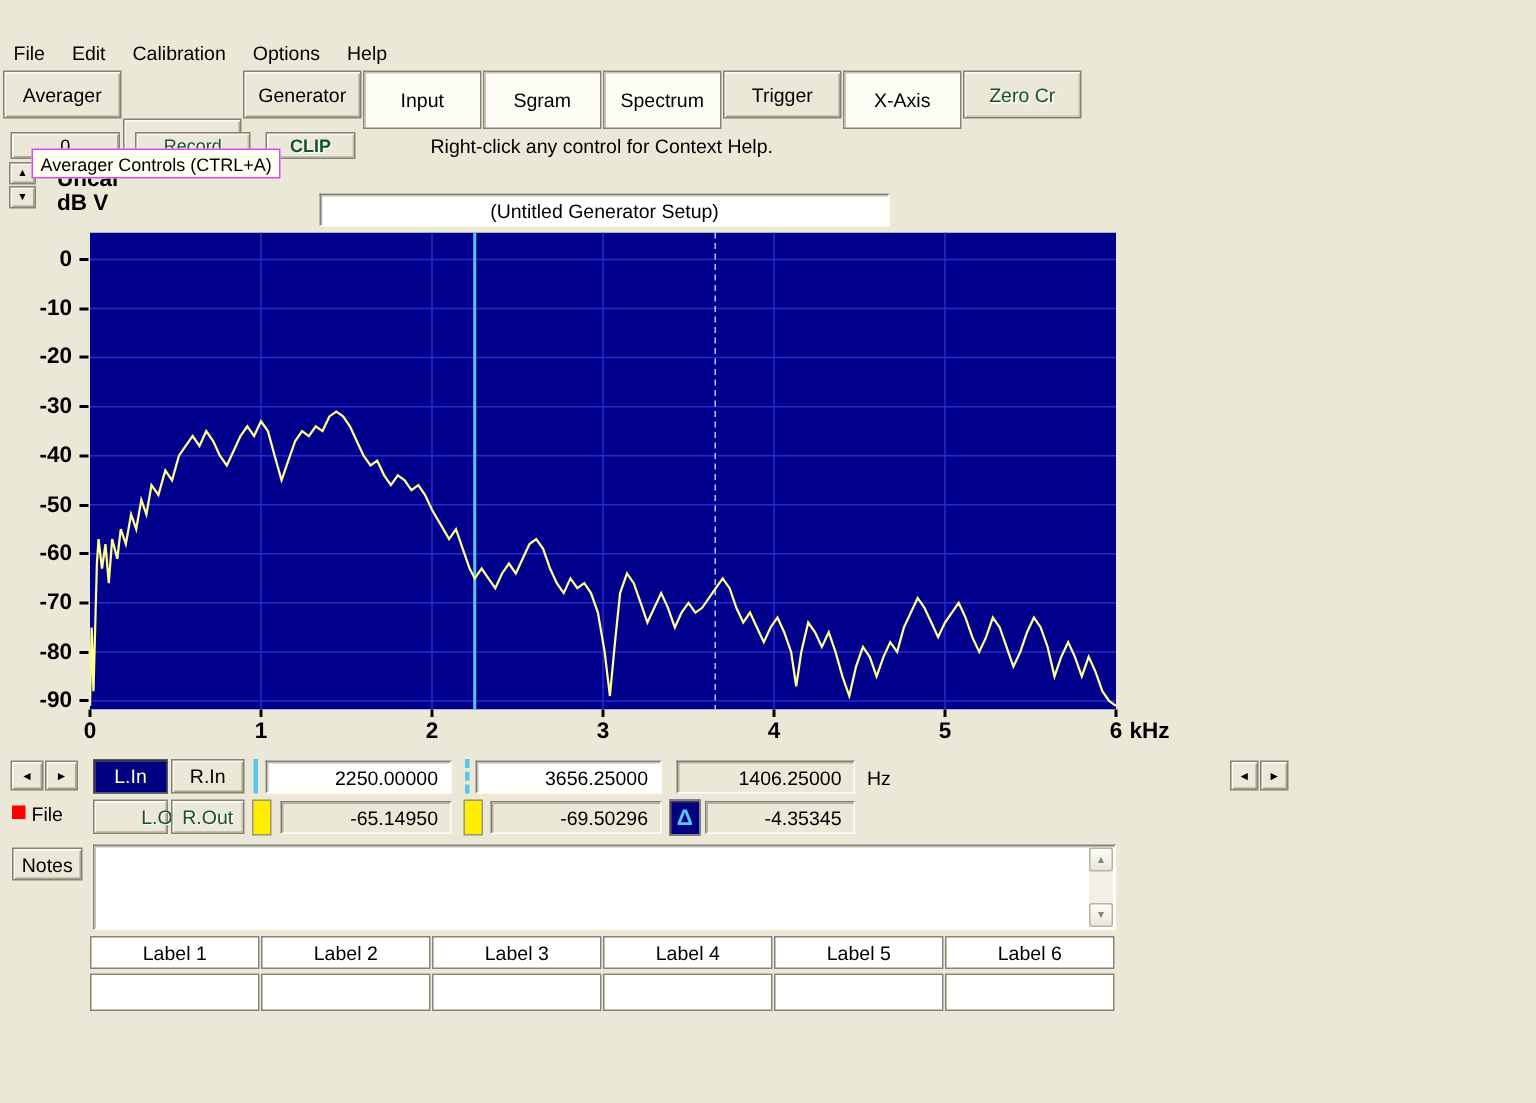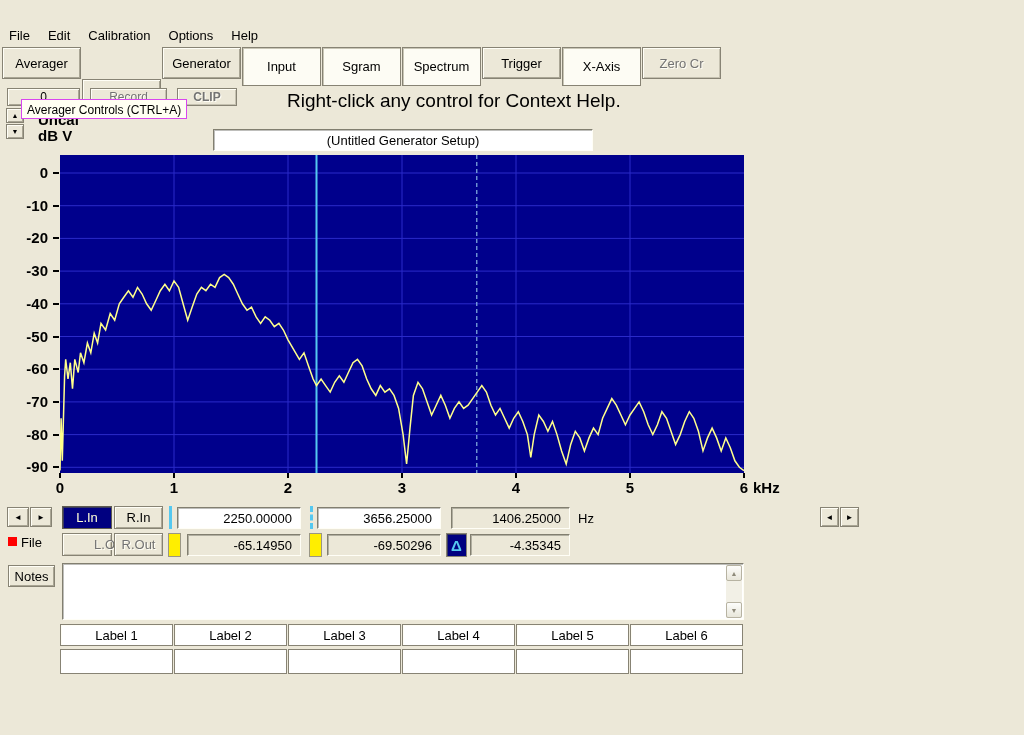--- a/index.html
+++ b/index.html
@@ -21,33 +21,33 @@
   .winbtn .maxglyph{display:block;width:9px;height:8px;border:2px solid #fff;border-top-width:3px;box-sizing:border-box;}
   
   #menubar{position:absolute;left:0;top:25px;width:1024px;height:20px;background:#ece8d8;
     display:flex;align-items:center;font-size:13px;}
   .menu-item{padding:2px 9px;}
   
   .btn3d{position:absolute;background:#ece8d8;border:1px solid #878374;
     box-shadow:inset 1px 1px 0 #fffef6, inset -1px -1px 0 #a9a594;
     display:flex;align-items:center;justify-content:center;font-size:13px;box-sizing:border-box;}
   .btn3d.down{background:#fdfcf4;box-shadow:inset 1px 1px 0 #c9c6b6;}
-  .btn3d.disabled{color:#737373;text-shadow:1px 1px 0 #fffef6;box-shadow:inset 1px 1px 0 #fffef6, inset -1px -1px 0 #c5c1b0;}
+  .btn3d.disabled{color:#14532d;text-shadow:1px 1px 0 #fffef6;box-shadow:inset 1px 1px 0 #fffef6, inset -1px -1px 0 #c5c1b0;}
   .sunken{position:absolute;background:#fff;border:1px solid;border-color:#827f70 #fffef6 #fffef6 #827f70;
     box-shadow:inset 1px 1px 0 rgba(70,70,60,.35);box-sizing:border-box;
     font-size:13px;display:flex;align-items:center;}
   .sunken.readonly{background:#ece8d8;}
   .num{justify-content:flex-end;padding-right:8px;}
   
   .tbtn{top:47px;width:79px;height:32px;}
   .tbtn.down{height:39px;}
   #avg-count{left:7px;top:88px;width:73px;height:18px;font-size:12px;}
   #record-btn{left:90px;top:88px;width:77px;height:18px;font-size:12px;}
   #clip-btn{left:177px;top:88px;width:60px;height:18px;font-size:12px;font-weight:bold;}
-  #help-text{position:absolute;left:287px;top:90px;font-size:19px;}
+  #help-text{position:absolute;left:287px;top:90px;font-size:13px;}
   #tooltip{position:absolute;left:21px;top:99px;height:17px;padding:1px 5px 0 5px;background:#fffff2;
     border:1px solid #d946ef;font-size:12px;z-index:20;display:flex;align-items:center;}
   .spin{width:18px;height:15px;font-size:7px;color:#000;}
   #spin-up{left:6px;top:108px;}
   #spin-down{left:6px;top:124px;}
   #uncal{position:absolute;left:38px;top:111px;font-size:15px;font-weight:bold;}
   #unit{position:absolute;left:38px;top:127px;font-size:15px;font-weight:bold;}
   #genfield{left:213px;top:129px;width:380px;height:22px;font-size:13px;justify-content:center;}
   
   #plot{position:absolute;left:60px;top:155px;width:684px;height:318px;}

